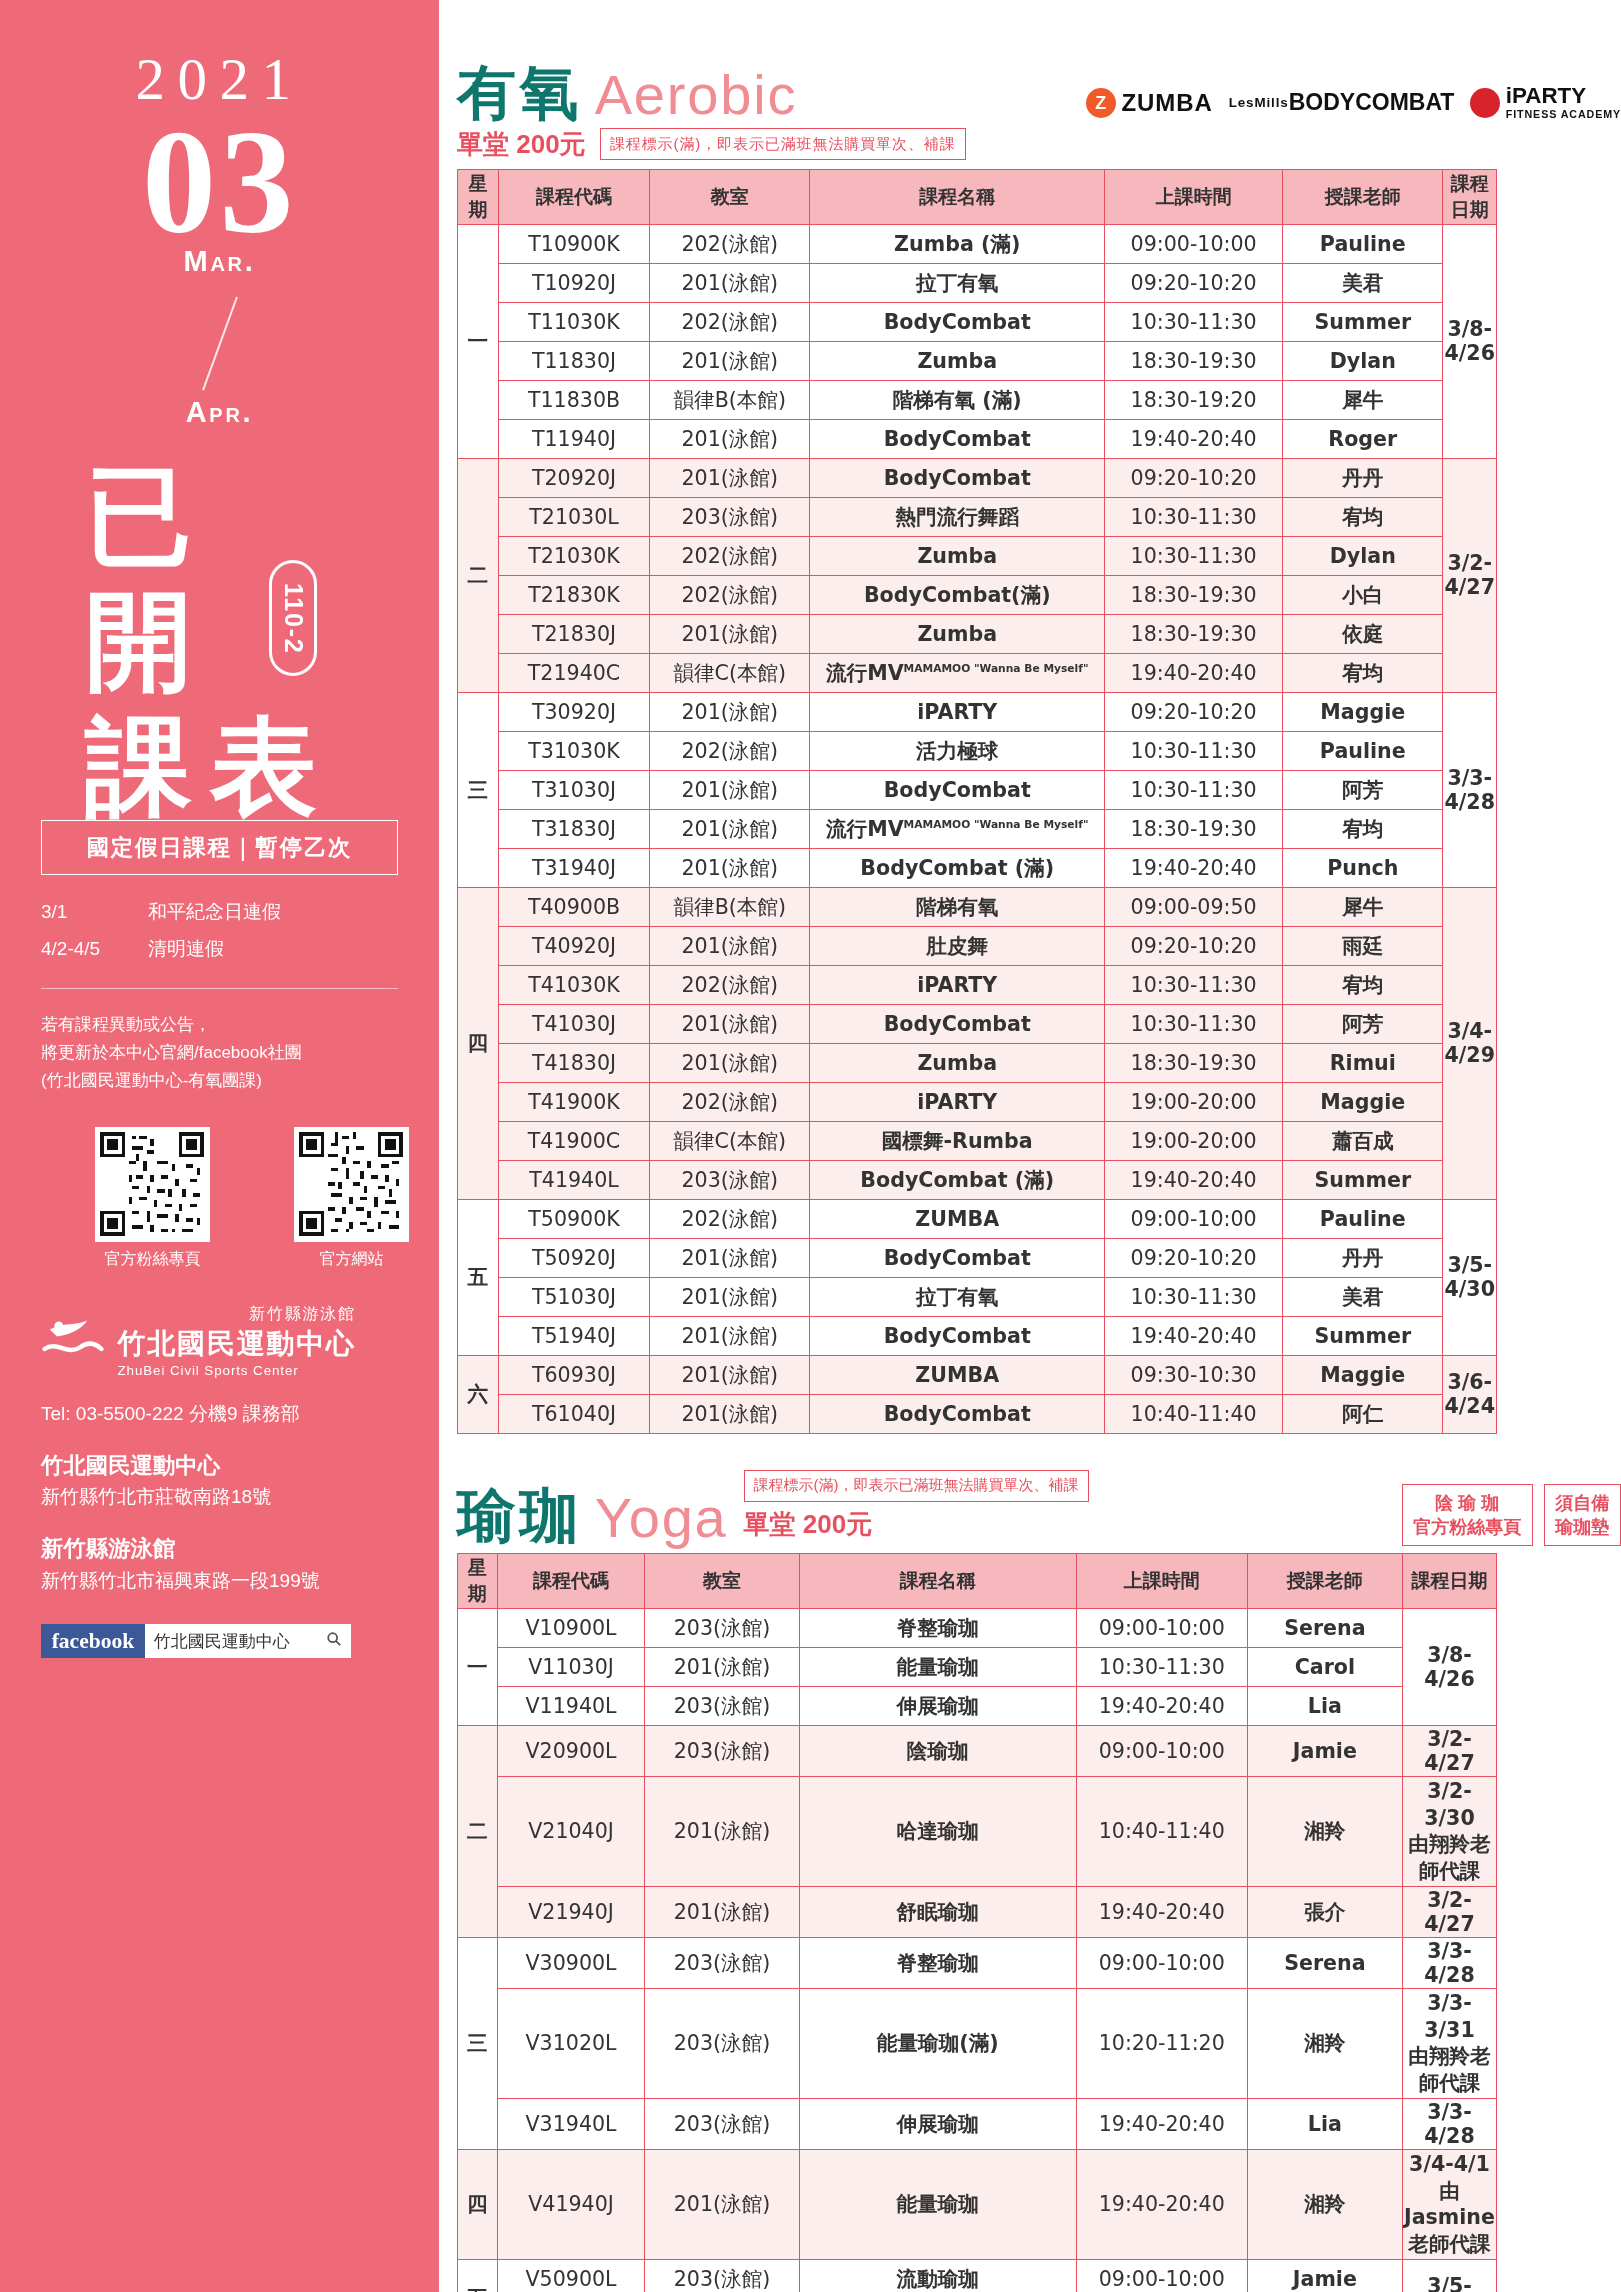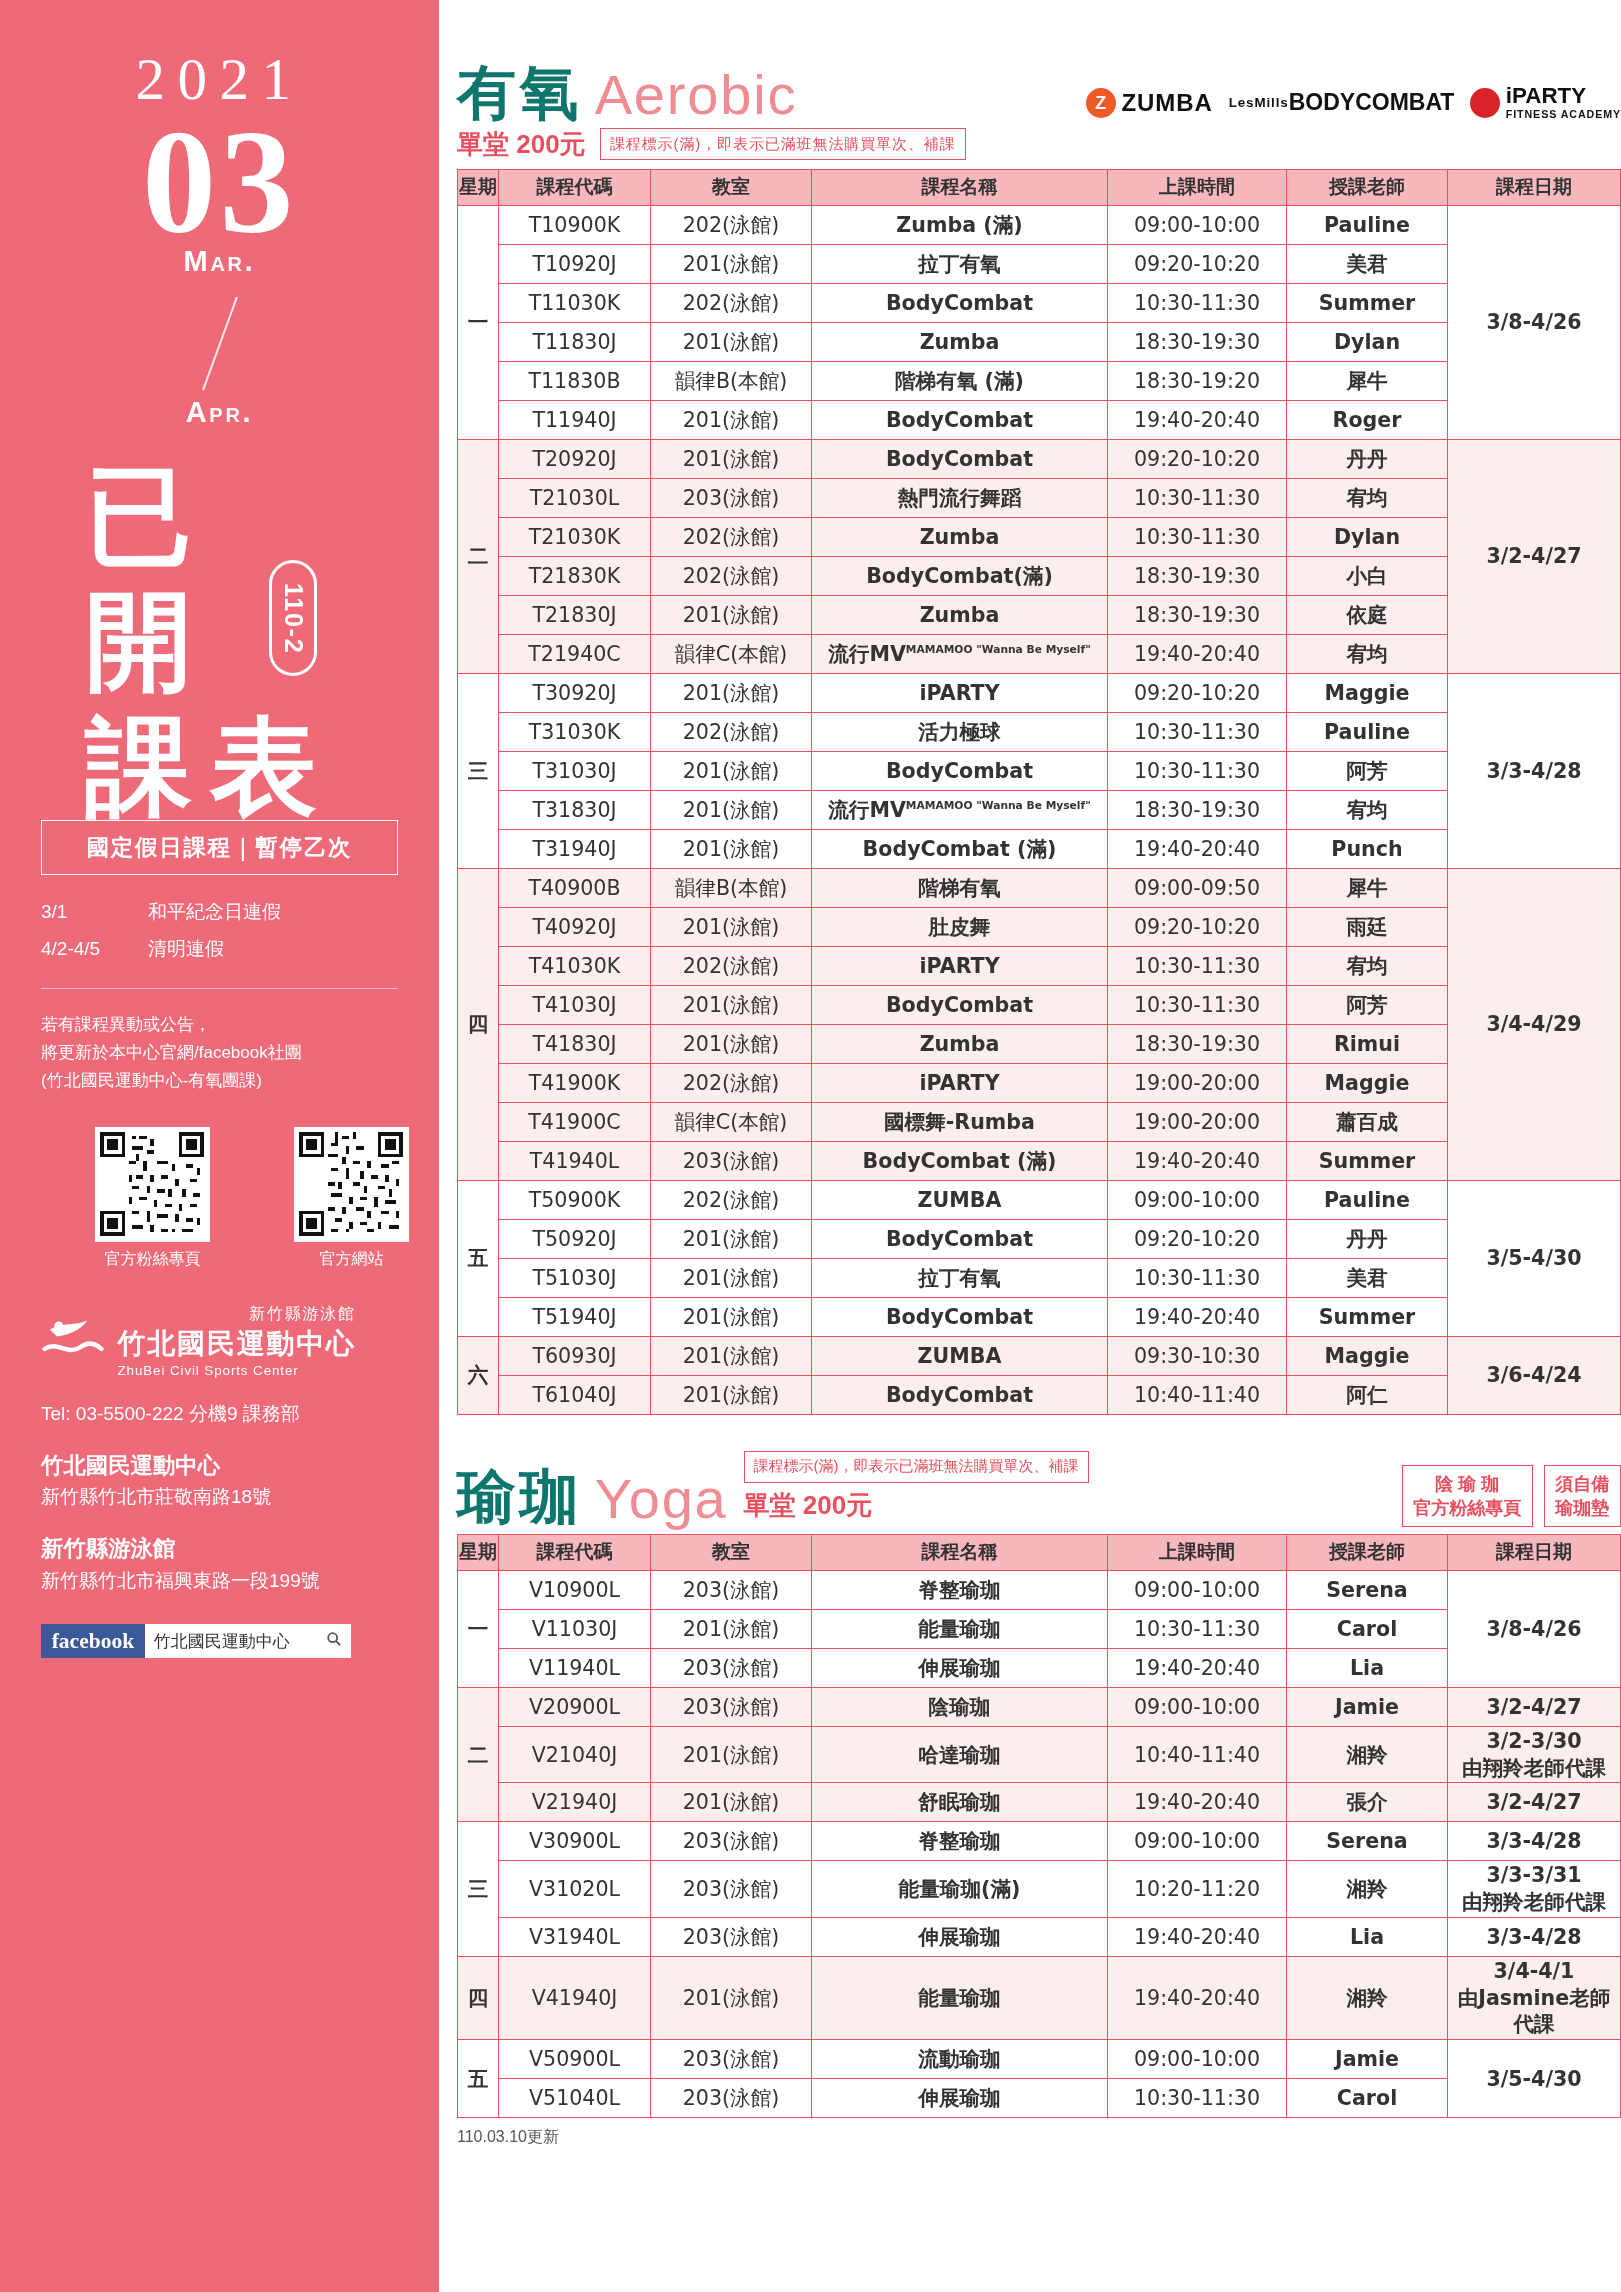--- a/index.html
+++ b/index.html
@@ -107,21 +107,21 @@
   .iparty { display:flex; align-items:center; gap:5.4px;}
   .iparty .circ { width:30px;height:30px;border-radius:50%;background:#d8232a;}
   .iparty .t1 { font-size:22.4px; font-weight:700; color:#111; line-height:1;}
   .iparty .t2 { font-size:10.7px; font-weight:700; color:#111; letter-spacing:0.9px;}
 
   .price-note-row { display:flex; align-items:center; gap:14.3px; margin-top:3.6px; }
   .price { font-size:26px; font-weight:700; color:#e8505f; }
   .note-box { border:0.9px solid #e8505f; color:#e8505f; font-size:15px;
     padding:5.4px 9px; letter-spacing:0.9px; }
 
-  table.sched { border-collapse:collapse; width:1164px; margin-top:7.2px; }
+  table.sched { border-collapse:collapse; width:1040px; margin-top:7.2px; }
   table.sched th, table.sched td {
     border:0.9px solid #e8505f; text-align:center; font-family:"DejaVu Sans", sans-serif;
   }
   table.sched thead th {
     background:#f7b8bd; color:#333; font-size:19px; font-weight:700; height:36px;
   }
   table.sched td { font-size:20.6px; height:39px; color:#333; }
   td.code, td.room, td.time { font-size:19px; }
   td.cname { font-size:22.4px; font-weight:700; }
   td.teacher { font-size:20.6px; font-weight:700; }

